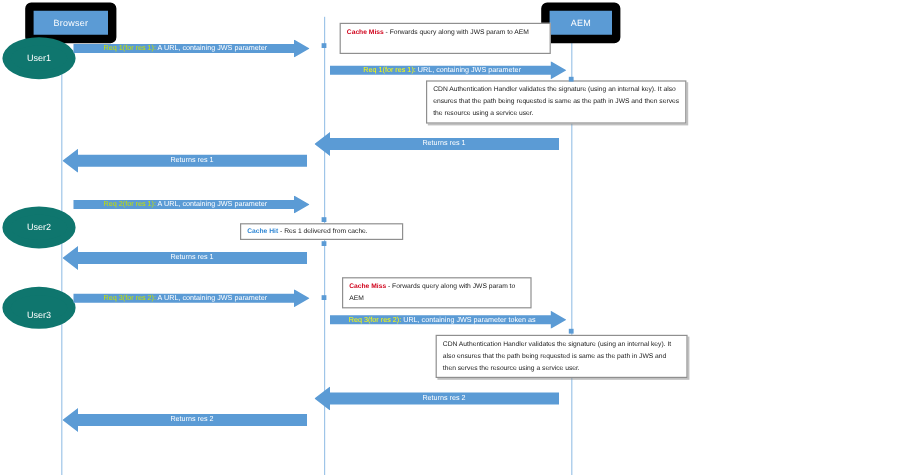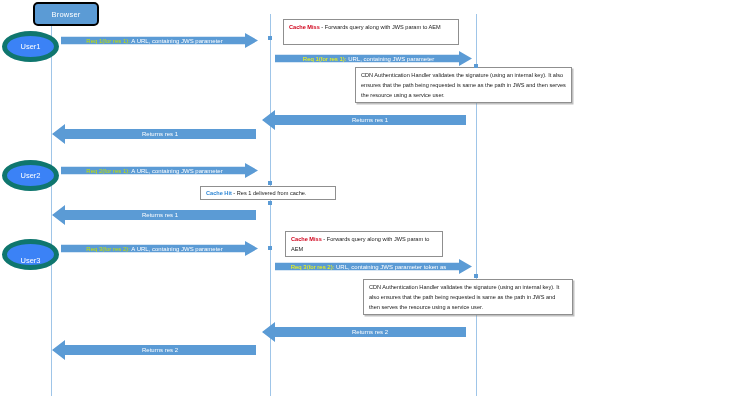--- a/index.html
+++ b/index.html
@@ -23,39 +23,38 @@
     background: #9fc5e8;
     top: 14px;
     height: 382px;
   }
 
   
   .actor-box {
     position: absolute;
     height: 20px;
     background: #5b9bd5;
-    border: 2px solid #000000;
+    border: 7px solid #000000;
     border-radius: 5px;
     color: #ffffff;
     font-size: 7.5px;
     display: flex;
     align-items: center;
     justify-content: center;
     letter-spacing: .2px;
     white-space: nowrap;
-    margin-left: 12px;
   }
 
   
   .user-ellipse {
     position: absolute;
     width: 47px;
     height: 21px;
-    background: #3b82f6;
-    border: 5px solid #0f766e;
+    background: #0f766e;
+    border: 7px solid #0f766e;
     border-radius: 50%;
     color: #ffffff;
     font-size: 7.5px;
     display: flex;
     align-items: center;
     justify-content: center;
   }
 
   
   .arrow {
@@ -115,25 +114,28 @@
 
 <div id="canvas">
 
   <div class="lifeline" style="left:51px;"></div>
   <div class="lifeline" style="left:270px;"></div>
   <div class="lifeline" style="left:476px;"></div>
 
   <div class="actor-box" style="left:21px; top:2px; width:62px;">
     <span>Browser</span>
   </div>
+  <div class="actor-box" style="left:451px; top:2px; width:52px;">
+    <span>AEM</span>
+  </div>
 
   <div class="user-ellipse" style="left:2px; top:31px;">
     <span>User1</span>
   </div>
-  <div class="user-ellipse" style="left:2px; top:160px;align-items:center;">
+  <div class="user-ellipse" style="left:2px; top:172px;align-items:center;">
     <span>User2</span>
   </div>
   <div class="user-ellipse" style="left:2px; top:239px;align-items:flex-end;">
     <span>User3</span>
   </div>
 
   <div class="arrow right" style="left:61px; top:33px; width:197px;">
     <span class="arrow-label"><span class="hl-green">Req 1(for res 1):</span><span> A URL, containing JWS parameter</span></span>
   </div>
 

